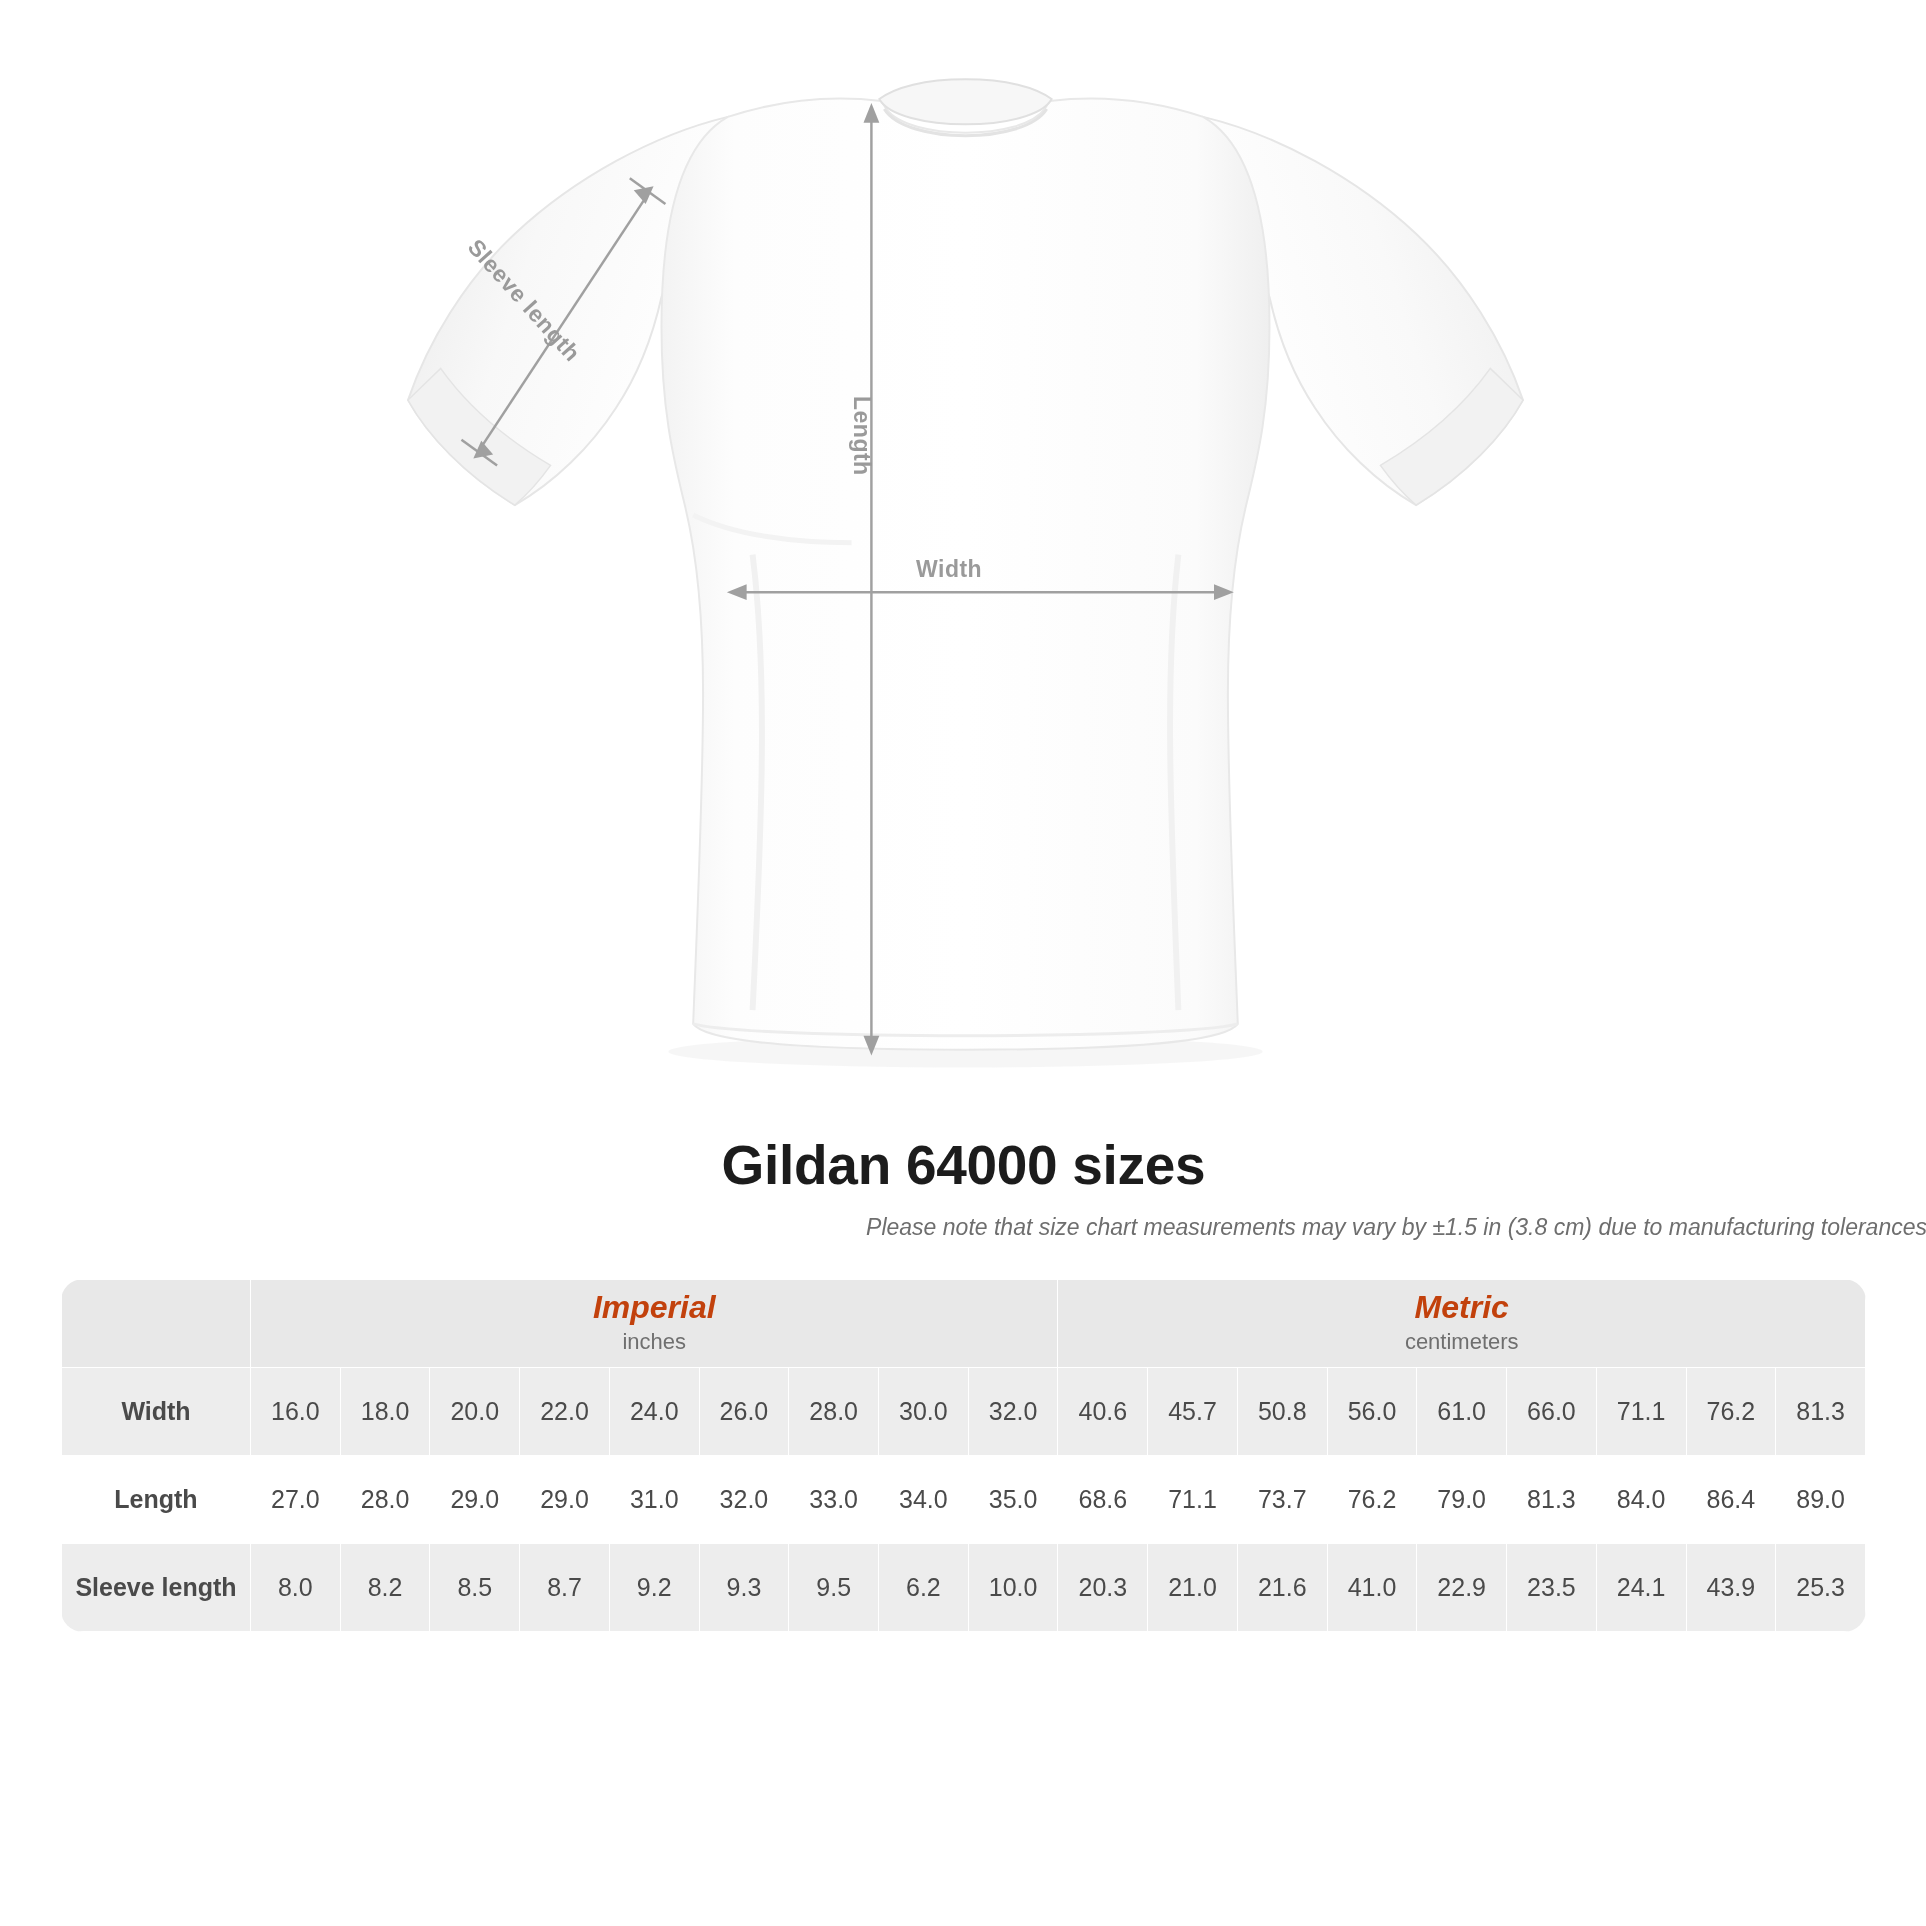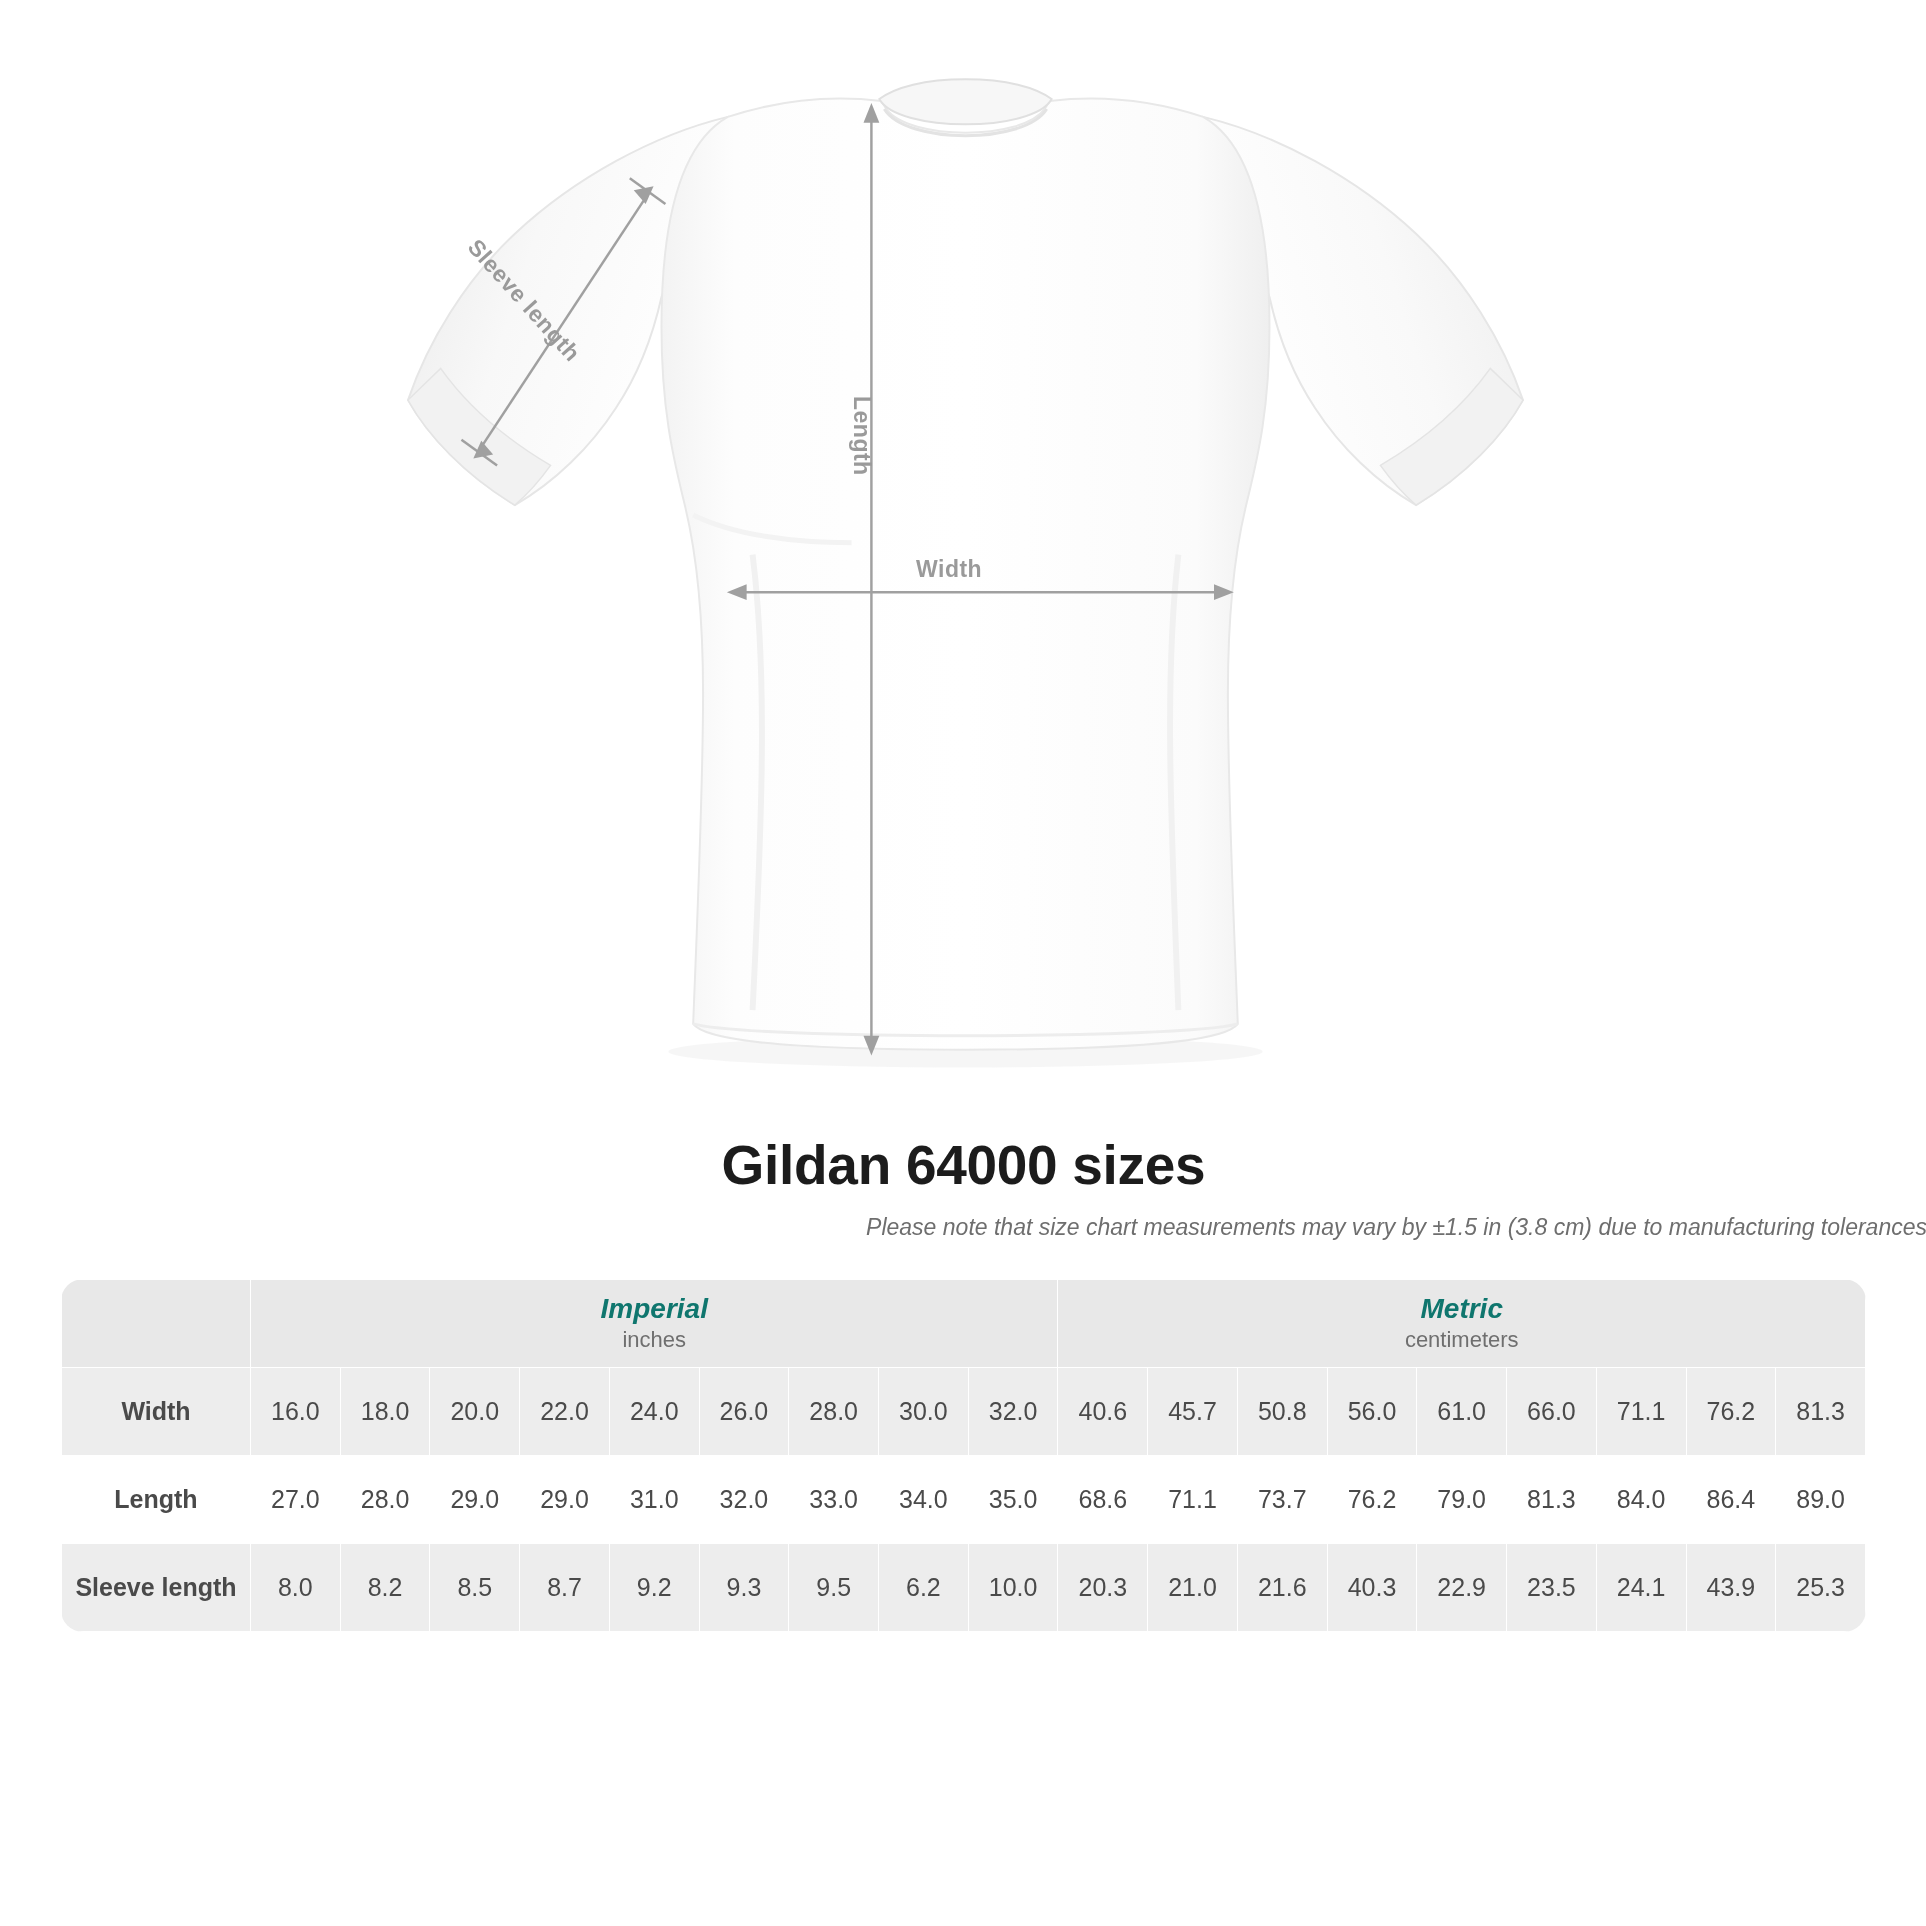--- a/index.html
+++ b/index.html
@@ -97,24 +97,24 @@
     border: 1px solid #ffffff;
     padding: 0;
     height: 87px;
     vertical-align: middle;
   }
   .unit-head td {
     background: #e8e8e8;
     height: 139px;
   }
   .unit-title {
-    font-size: 28px;
+    font-size: 32px;
     font-weight: bold;
     font-style: italic;
-    color: #0f766e;
+    color: #c2410c;
     line-height: 1.18;
   }
   .unit-sub {
     font-size: 22px;
     color: #6f6f6f;
     line-height: 1.4;
   }
   .head-row td {
     background: #ffffff;
     font-weight: bold;
@@ -288,21 +288,21 @@
             <td class="tbl-cell">8.5</td>
             <td class="tbl-cell">8.7</td>
             <td class="tbl-cell">9.2</td>
             <td class="tbl-cell">9.3</td>
             <td class="tbl-cell">9.5</td>
             <td class="tbl-cell">6.2</td>
             <td class="tbl-cell">10.0</td>
             <td class="tbl-cell">20.3</td>
             <td class="tbl-cell">21.0</td>
             <td class="tbl-cell">21.6</td>
-            <td class="tbl-cell">40.3</td>
+            <td class="tbl-cell">41.0</td>
             <td class="tbl-cell">22.9</td>
             <td class="tbl-cell">23.5</td>
             <td class="tbl-cell">24.1</td>
             <td class="tbl-cell">43.9</td>
             <td class="tbl-cell">25.3</td>
           </tr>
         </tbody>
     </table>
   </div>
 

